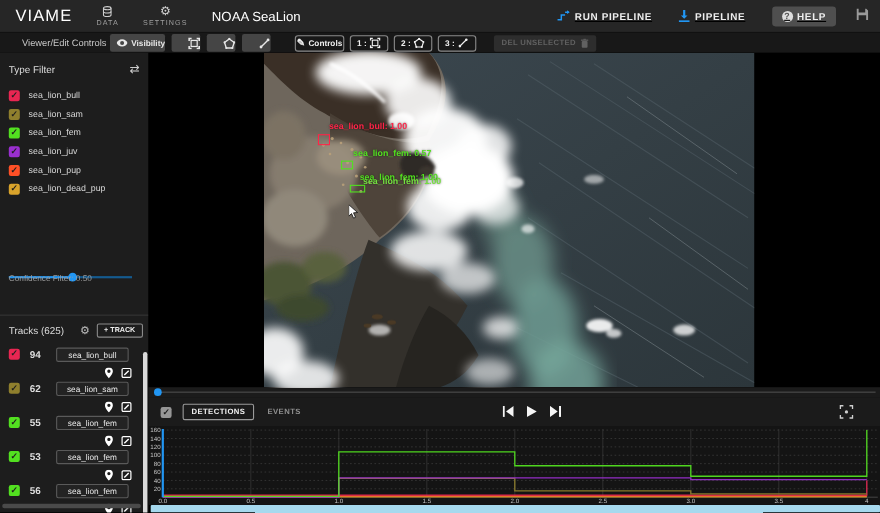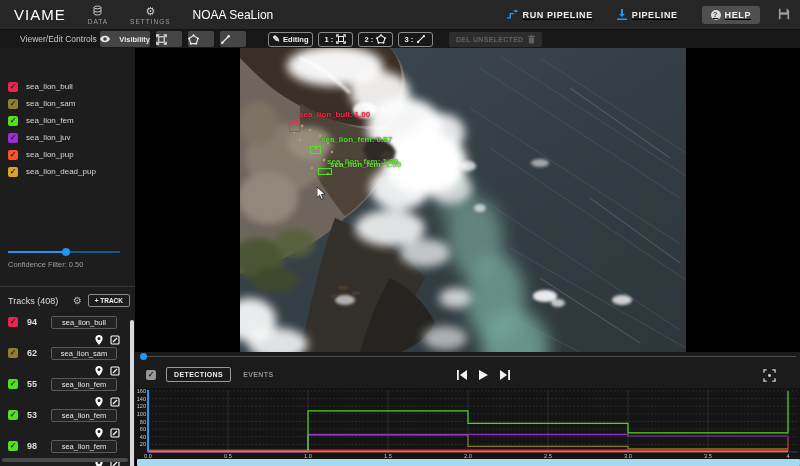--- a/index.html
+++ b/index.html
@@ -23,21 +23,21 @@
   .help-btn { background:#4f4f4f; border-radius:3px; padding:4px 9px; margin-left:24px; }
   .help-q { display:inline-block; width:10px; height:10px; border-radius:50%; background:#ddd;
     color:#4f4f4f; font-size:8px; font-weight:bold; text-align:center; line-height:10px; margin-right:4px; }
   .save-ic { margin-left:18px; color:#9a9a9a; }
 
   
   #toolbar { position:absolute; left:0; top:30px; width:800px; height:18px; background:#181818;
     display:flex; align-items:center; }
   #toolbar-label { font-size:8.5px; color:#c7c7c7; margin-left:20px; width:78px; }
   .tbtn { height:16px; background:#454545; border-radius:2px; display:flex; align-items:center;
-    justify-content:space-between; color:#e8e8e8; cursor:pointer; }
+    justify-content:flex-end; color:#e8e8e8; cursor:pointer; }
   .tbtn svg { display:block; }
   #visibility-btn { width:50px; margin-left:2px; font-size:7.5px; font-weight:bold; }
   #visibility-btn svg { margin-right:3px; }
   .shape-btn { width:26px; margin-left:6px; }
   .outline-btn { height:15px; border:1px solid #8a8a8a; border-radius:3px; background:transparent;
     display:flex; align-items:center; justify-content:center; color:#f0f0f0; cursor:pointer;
     font-size:7.5px; font-weight:bold; }
   #editing-btn { width:45px; margin-left:22px; }
   #editing-btn .pencil { font-size:9px; margin-right:3px; }
   .mode-btn { width:35px; margin-left:5px; }
@@ -56,21 +56,21 @@
   .type-item { display:flex; align-items:center; height:17px; cursor:pointer; }
   .cb { width:10px; height:10px; border-radius:2px; display:inline-flex; align-items:center;
     justify-content:center; flex:0 0 10px; }
   .cb .tick { font-size:8px; color:#1d1d1d; line-height:10px; font-weight:bold; }
   .type-item .t-label { font-size:8px; color:#d8d8d8; margin-left:8px; }
   #conf-slider { position:absolute; left:8px; top:200px; width:112px; height:8px; }
   #conf-fill { position:absolute; left:0; top:3px; width:58px; height:2px; background:#2196f3; }
   #conf-rest { position:absolute; left:58px; top:3px; right:0; height:2px; background:#155a8e; }
   #conf-thumb { position:absolute; left:54px; top:0; width:8px; height:8px; border-radius:50%;
     background:#2196f3; }
-  #conf-label { position:absolute; left:8px; top:212px; font-size:7.5px; color:#9e9e9e; }
+  #conf-label { position:absolute; left:8px; top:200px; font-size:7.5px; color:#9e9e9e; }
   #tracks-divider { position:absolute; left:0; top:238px; width:135px; height:1px; background:#353535; }
   #tracks-header { position:absolute; left:8px; top:246px; right:5px; display:flex; align-items:center; }
   #tracks-title { font-size:9px; color:#ddd; }
   #tracks-gear { margin-left:auto; color:#bbb; font-size:10px; cursor:pointer; margin-right:6px; }
   #add-track-btn { border:1px solid #8a8a8a; border-radius:2px; color:#eee; font-size:6.5px;
     font-weight:bold; padding:2px 6px; cursor:pointer; }
   #track-list { position:absolute; left:0; top:266px; width:128px; height:190px; overflow:hidden; }
   .track-item { position:relative; height:31px; }
   .track-top { display:flex; align-items:center; height:16px; padding-left:8px; }
   .track-id { font-size:9px; font-weight:bold; color:#ddd; margin-left:9px; width:22px; }
@@ -194,21 +194,21 @@
     </div>
     <div class="tbtn shape-btn">
       <svg width="11" height="11" viewBox="0 0 12 12" fill="none" stroke="#e8e8e8" stroke-width="1.4">
         <path d="M2.5 9.5 L9.5 2.5"></path>
           <circle cx="2.5" cy="9.5" r="1.4" fill="#e8e8e8" stroke="none"></circle>
         <circle cx="9.5" cy="2.5" r="1.4" fill="#e8e8e8" stroke="none"></circle>
         </svg>
     </div>
     <div class="outline-btn" id="editing-btn">
       <span class="pencil">✎</span>
-      <span>Editing</span>
+      <span>Controls</span>
     </div>
     <div class="outline-btn mode-btn">
       <span class="mkey">1 :</span>
       <svg width="10" height="10" viewBox="0 0 12 12" fill="none" stroke="#f0f0f0" stroke-width="1.6">
         <path d="M1 3.5V1h2.5 M8.5 1H11v2.5 M11 8.5V11H8.5 M3.5 11H1V8.5"></path>
           <rect x="3" y="3" width="6" height="6" stroke-width="1.2"></rect>
         </svg>
     </div>
     <div class="outline-btn mode-btn">
       <span class="mkey">2 :</span>
@@ -233,20 +233,24 @@
       <span>DEL UNSELECTED</span>
       <svg width="7" height="9" viewBox="0 0 8 10" fill="#616161">
         <rect x="1" y="2.5" width="6" height="7" rx="1"></rect>
           <rect x="0" y="1" width="8" height="1.2"></rect>
           <rect x="2.7" y="0" width="2.6" height="1.2"></rect>
         </svg>
     </div>
   </div>
 
   <div id="sidebar">
+    <div id="tf-header">
+      <span id="tf-title">Type Filter</span>
+      <span id="tf-swap">⇄</span>
+    </div>
     <div id="type-list">
     <div class="type-item">
       <span class="cb" style="background: rgb(232, 38, 82);">
             <span class="tick">✓</span>
           </span>
       <span class="t-label">sea_lion_bull</span>
     </div>
 
     <div class="type-item">
       <span class="cb" style="background: rgb(143, 127, 45);">
@@ -284,21 +288,21 @@
     </div>
   </div>
     <div id="conf-slider">
       <div id="conf-fill"></div>
       <div id="conf-rest"></div>
       <div id="conf-thumb"></div>
     </div>
     <div id="conf-label">Confidence Filter: 0.50</div>
     <div id="tracks-divider"></div>
     <div id="tracks-header">
-      <span id="tracks-title">Tracks (408)</span>
+      <span id="tracks-title">Tracks (625)</span>
       <span id="tracks-gear">⚙</span>
       <span id="add-track-btn">+ TRACK</span>
     </div>
     <div id="track-list">
     <div class="track-item">
       <div class="track-top">
         <span class="cb" style="background: rgb(232, 38, 82);">
               <span class="tick">✓</span>
             </span>
         <span class="track-id">94</span>
@@ -386,21 +390,21 @@
               </svg>
         </span>
       </div>
     </div>
 
     <div class="track-item">
       <div class="track-top">
         <span class="cb" style="background: rgb(82, 224, 32);">
               <span class="tick">✓</span>
             </span>
-        <span class="track-id">98</span>
+        <span class="track-id">56</span>
         <span class="track-type">sea_lion_fem</span>
       </div>
       <div class="track-bot">
         <span class="ic">
           <svg width="8" height="10" viewBox="0 0 8 10" fill="#fff">
                 <path d="M4 0a3.6 3.6 0 0 0-3.6 3.6C.4 6.2 4 10 4 10s3.6-3.8 3.6-6.4A3.6 3.6 0 0 0 4 0zm0 5a1.5 1.5 0 1 1 0-3 1.5 1.5 0 0 1 0 3z"></path>
               </svg>
         </span>
         <span class="ic">
           <svg width="10" height="10" viewBox="0 0 10 10" fill="none" stroke="#fff" stroke-width="1.1">

